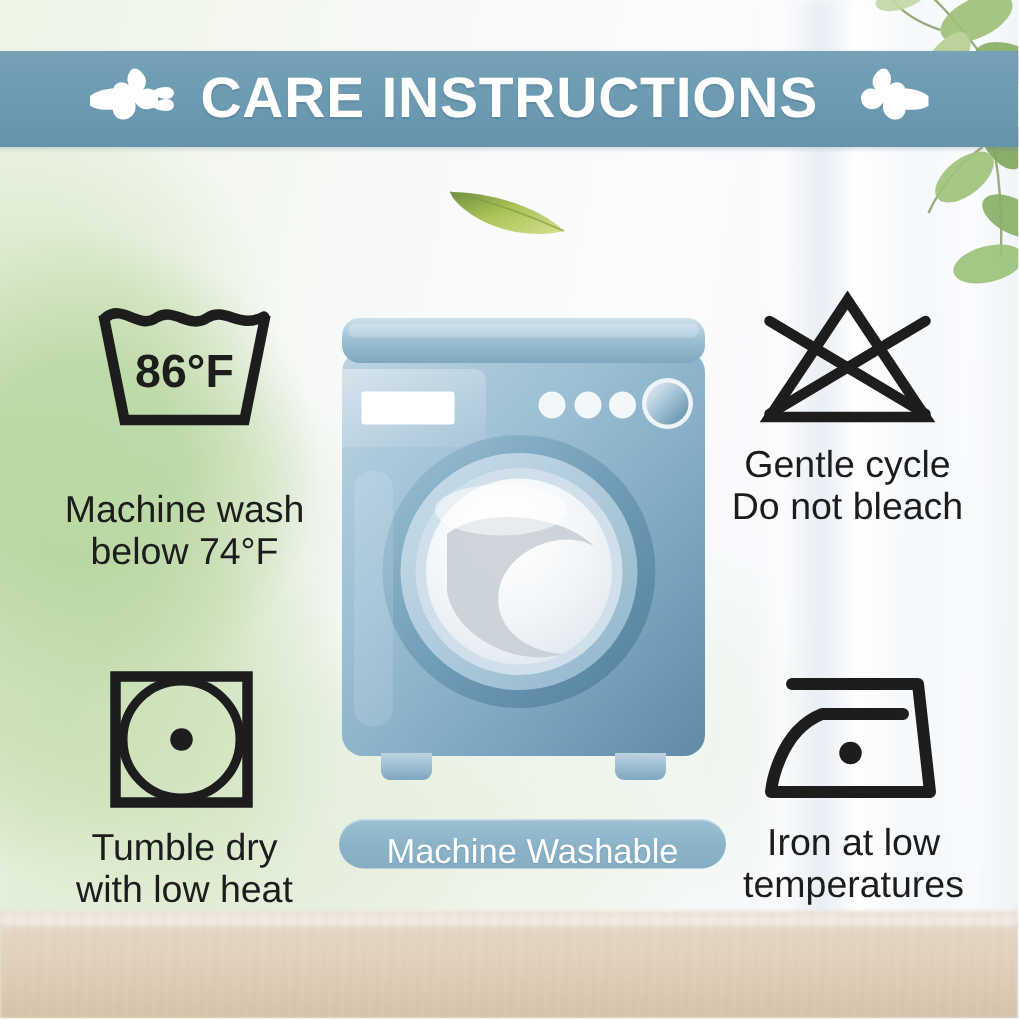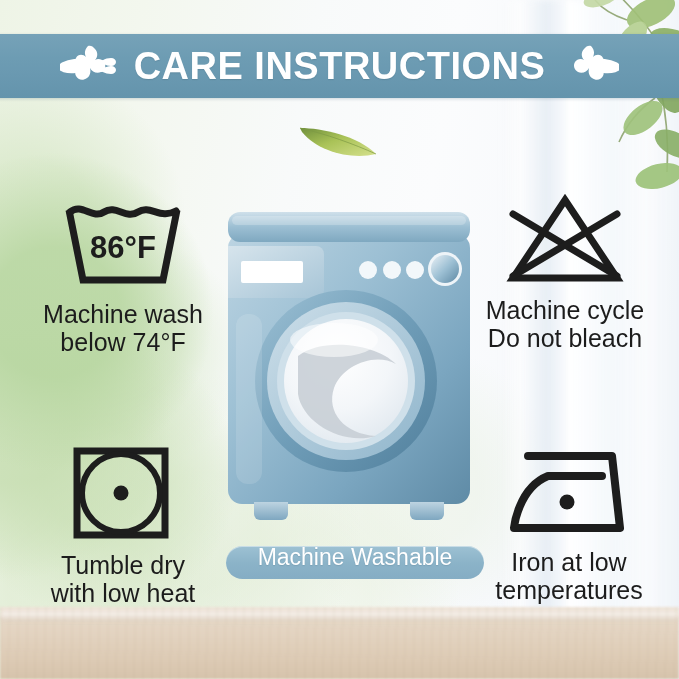--- a/index.html
+++ b/index.html
@@ -60,31 +60,31 @@
   .leaf-float{position:absolute;left:296px;top:120px;width:84px;height:42px;}
 
   
   .foliage{position:absolute;right:-8px;top:-14px;width:132px;height:210px;opacity:.96;}
 
   
   .care{position:absolute;display:flex;flex-direction:column;align-items:center;}
   .care .glyph{display:block;}
   .care .cap{margin-top:8px;text-align:center;color:#1c1c1c;font-size:25px;line-height:1.13;
     font-family:"Liberation Sans", sans-serif;white-space:pre-line;}
-  #care-wash{left:14px;top:196px;width:218px;}
+  #care-wash{left:14px;top:196px;width:218px;gap:26px;}
   #care-bleach{left:458px;top:192px;width:214px;}
   #care-dry{left:16px;top:443px;width:214px;}
   #care-iron{left:462px;top:444px;width:214px;}
 
   
   .machine{position:absolute;left:224px;top:206px;width:250px;height:335px;}
   .pill{position:absolute;left:226px;top:546px;width:258px;height:33px;border-radius:17px;
     background:linear-gradient(180deg,#9dc1d3 0%,#8bb3c8 52%,#85adc4 100%);
     box-shadow:inset 0 1px 0 rgba(255,255,255,.45);
-    display:flex;align-items:flex-start;justify-content:center;}
+    display:flex;align-items:flex-end;justify-content:center;}
   .pill span{color:#ffffff;font-size:23px;line-height:1;font-family:"Liberation Sans", sans-serif;
     text-shadow:0 1px 1px rgba(90,125,145,.3);}
 </style>
 </head>
 <body>
 
 <div id="stage">
 
   <div class="bg-base"></div>
   <div class="bg-window"></div>
@@ -231,21 +231,21 @@
     <div class="cap">Machine wash
 below 74°F</div>
   </div>
 
   <div class="care" id="care-bleach">
     <svg class="glyph" width="128" height="96" viewBox="0 0 128 96">
       <path d="M64 8 L116 86 H12 Z" fill="none" stroke="#1d1d1d" stroke-width="7" stroke-linejoin="miter"></path>
       <line x1="12" y1="22" x2="116" y2="84" stroke="#1d1d1d" stroke-width="7" stroke-linecap="round"></line>
       <line x1="116" y1="22" x2="12" y2="84" stroke="#1d1d1d" stroke-width="7" stroke-linecap="round"></line>
     </svg>
-    <div class="cap">Machine cycle
+    <div class="cap">Gentle cycle
 Do not bleach</div>
   </div>
 
   <div class="care" id="care-iron">
     <svg class="glyph" width="130" height="96" viewBox="0 0 130 96">
       <path d="M24 12 H108 L116 84 H10 C10 84 14 44 44 32 H98" fill="none" stroke="#1d1d1d" stroke-width="8" stroke-linejoin="round" stroke-linecap="round"></path>
       <circle cx="63" cy="58" r="7.5" fill="#1d1d1d"></circle>
     </svg>
     <div class="cap">Iron at low
 temperatures</div>

